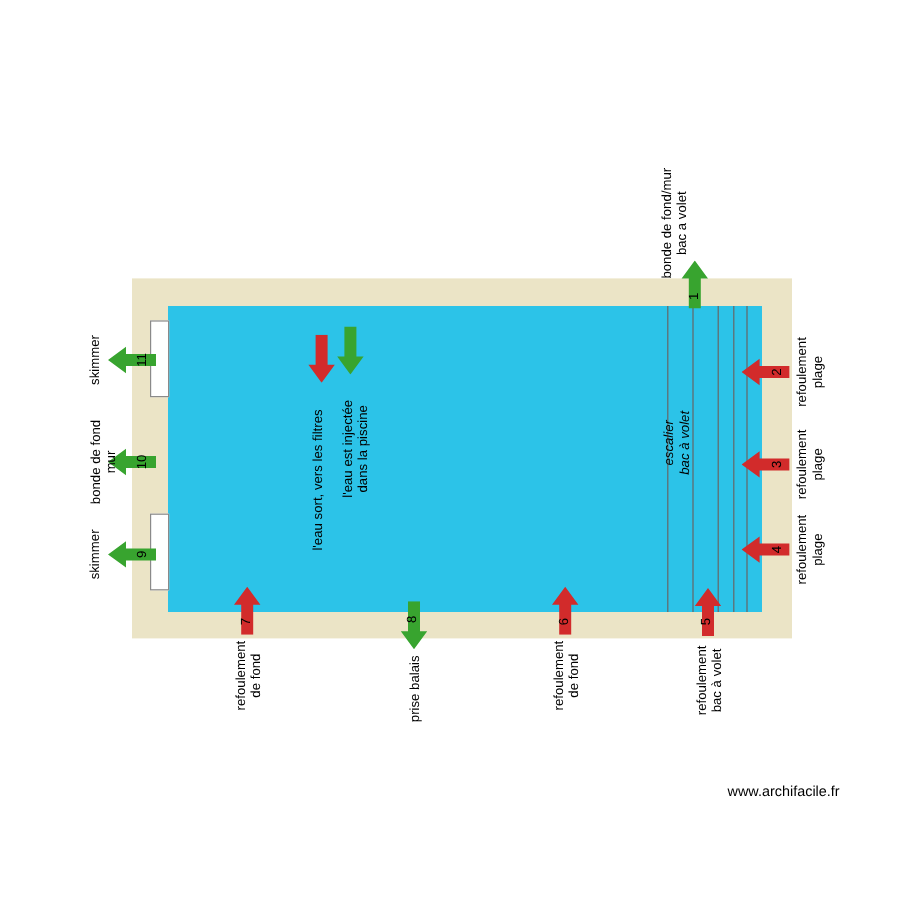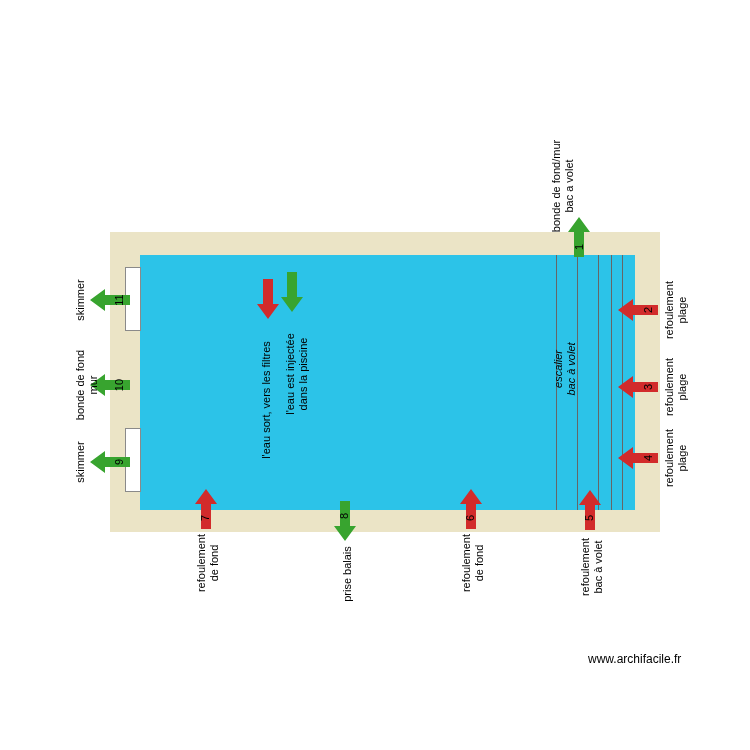--- a/index.html
+++ b/index.html
@@ -86,21 +86,21 @@
   .pl11 { left:  80px; top: 300px; }
   .plstairs { left: 565px; top: 369px; }
   .plf1 { left: 266px; top: 400px; }
   .plf2 { left: 297px; top: 374px; }
 
   .watermark {
     position: absolute;
     left: 588px;
     top: 652px;
     width: 130px;
-    text-align: left;
+    text-align: center;
     font-size: 12px;
     color: #000;
   }
 </style>
 </head>
 <body>
 
 <div id="canvas">
 
   <div class="deck"></div>

